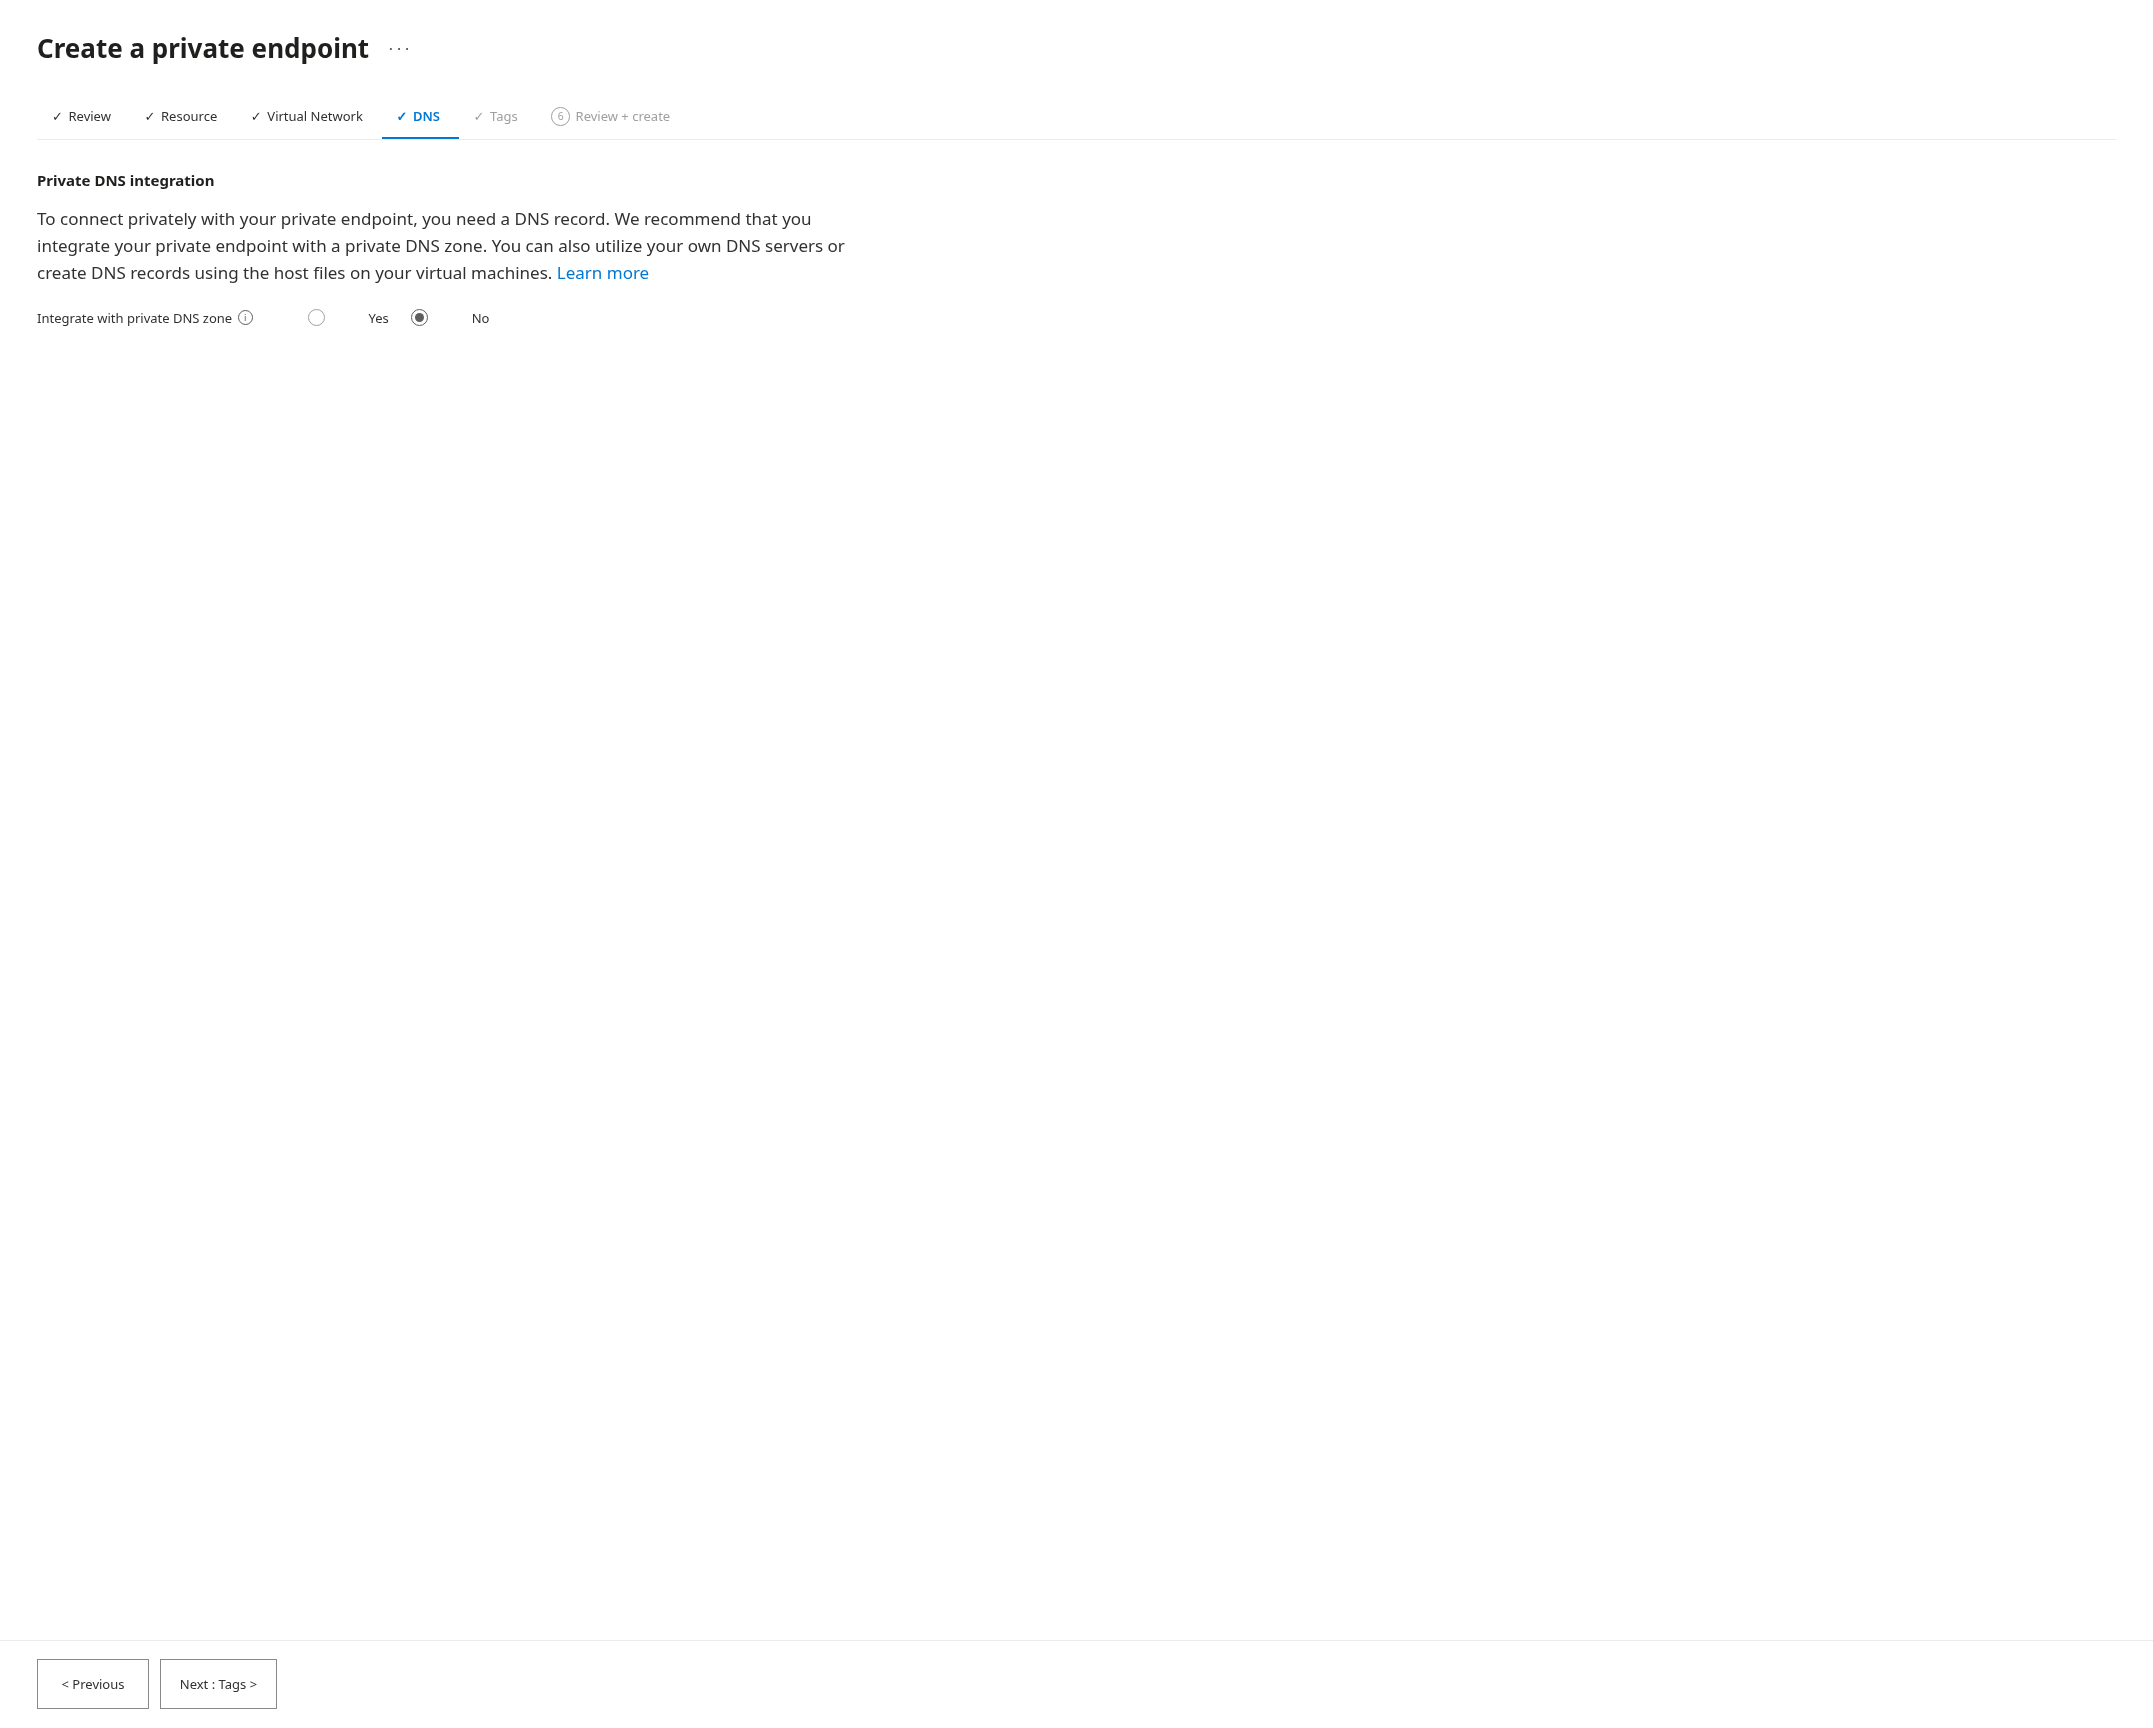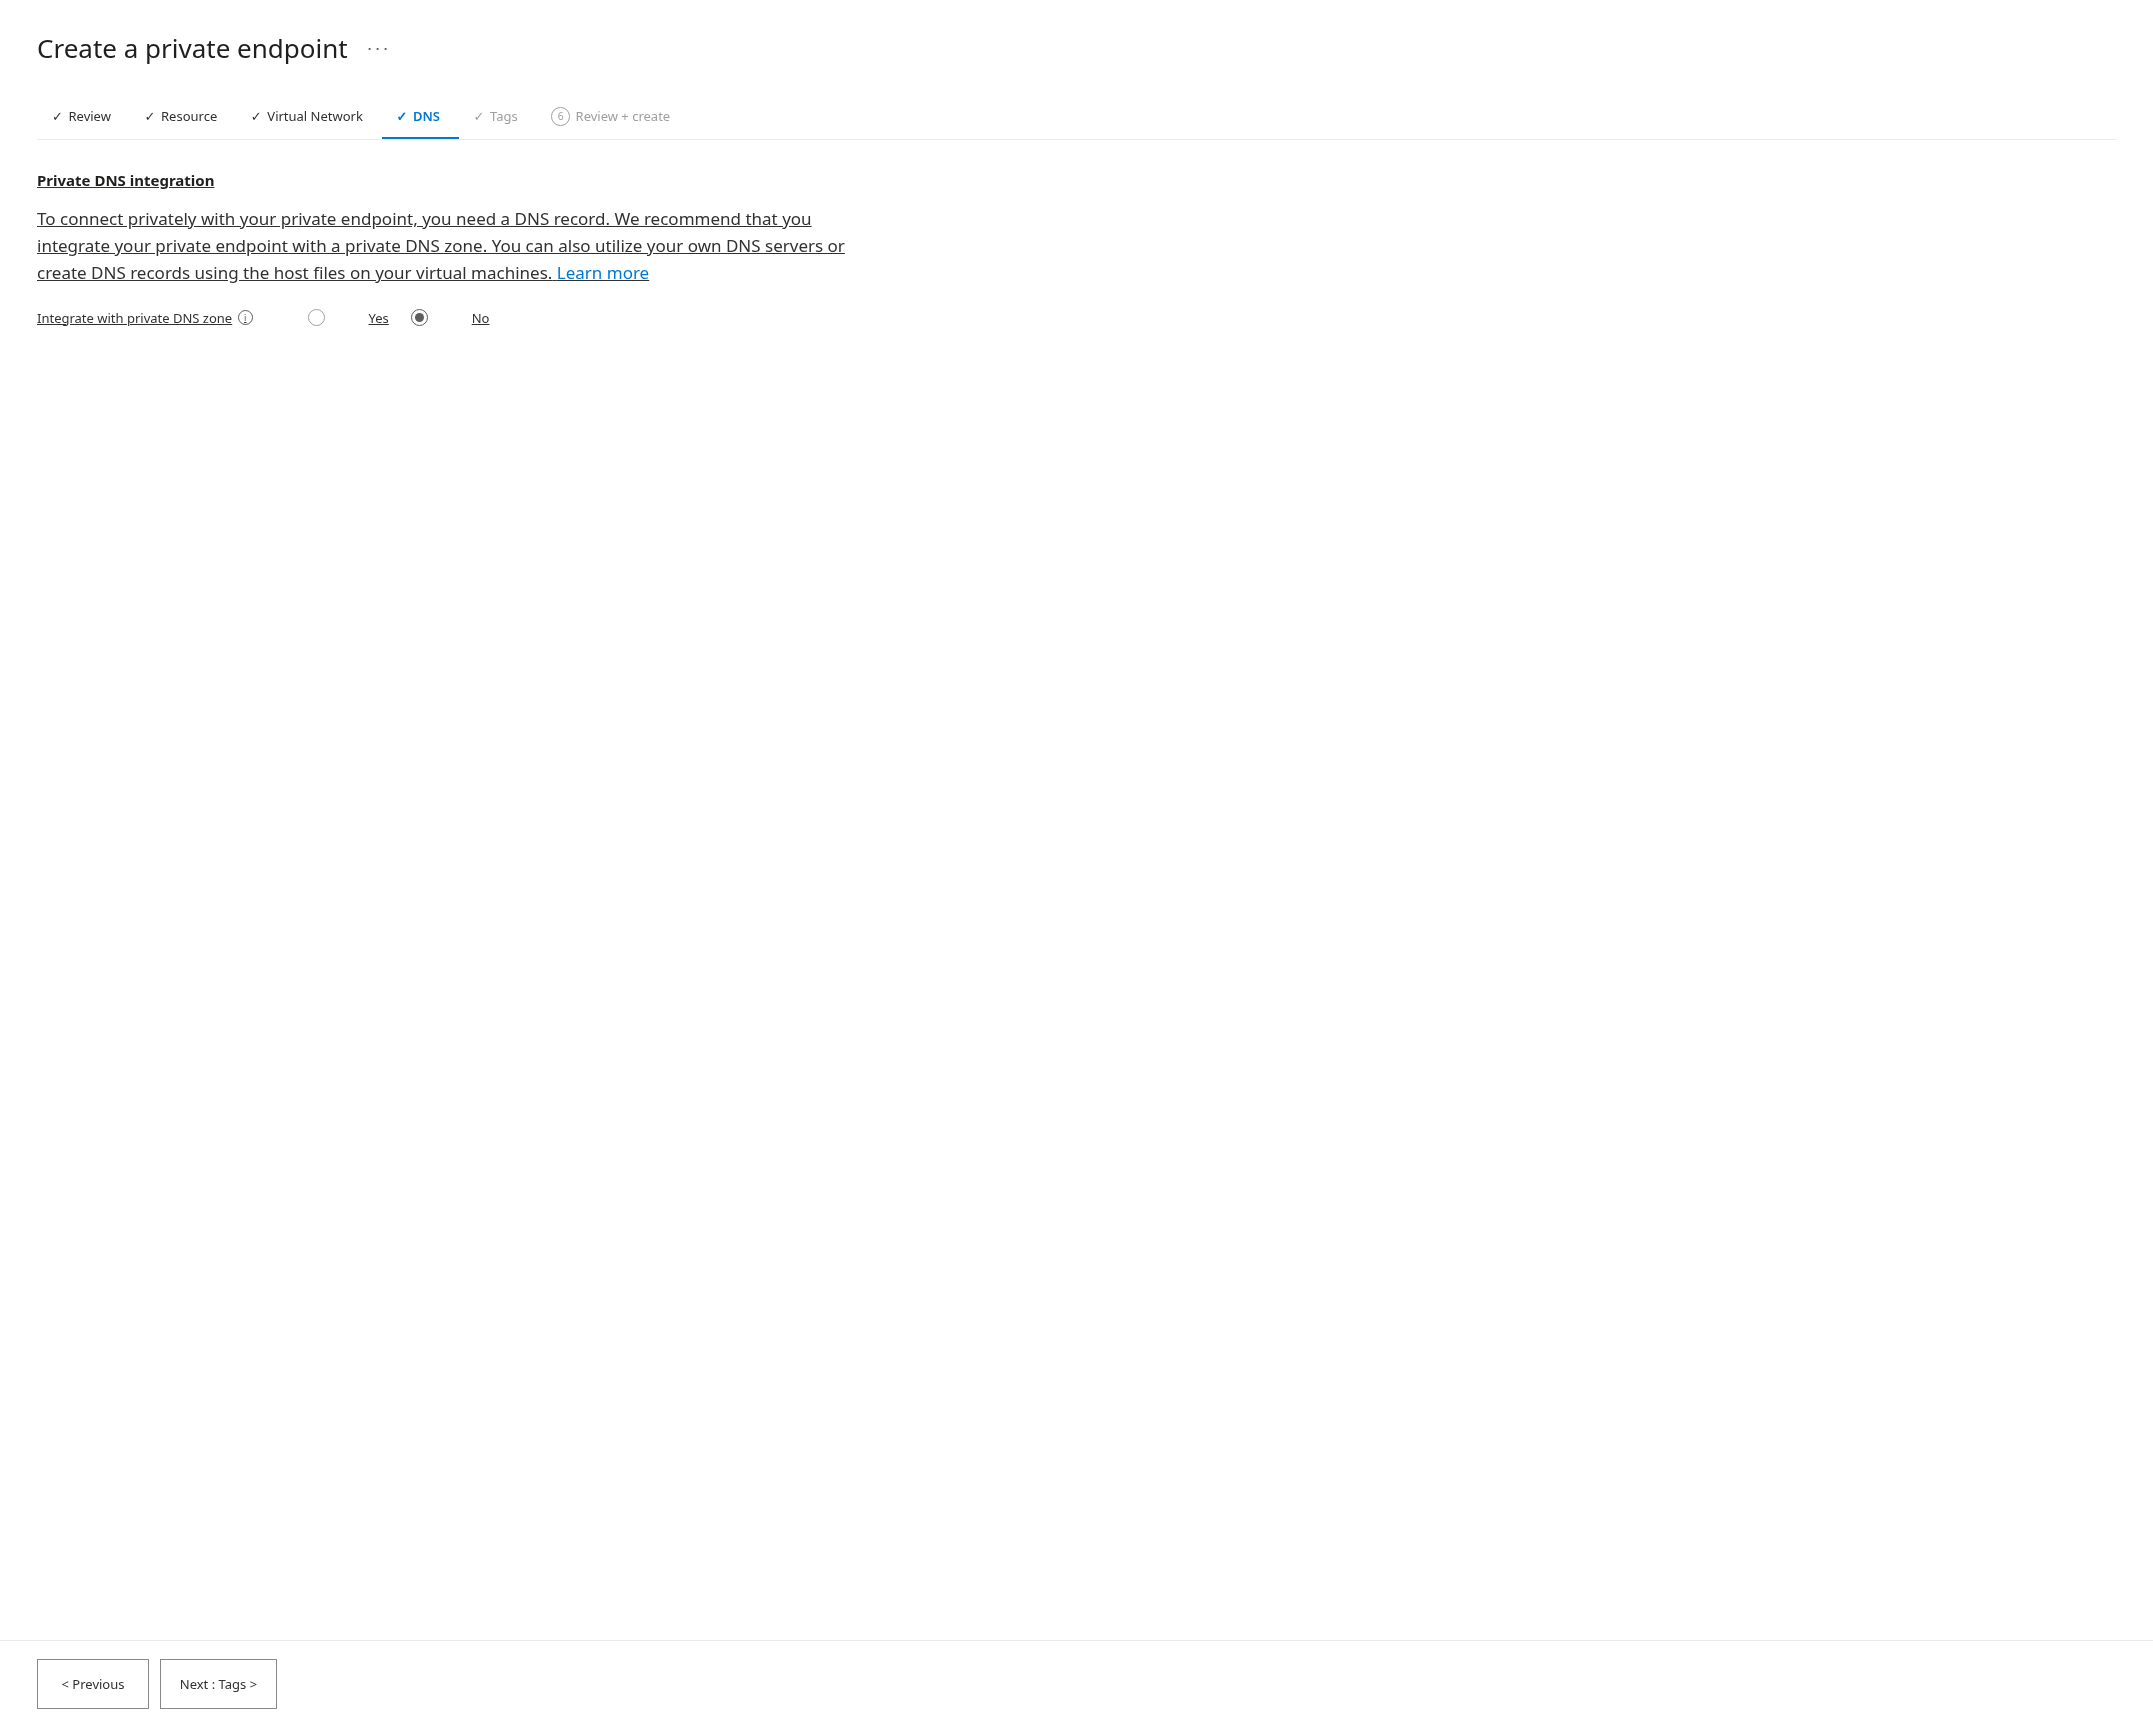--- a/index.html
+++ b/index.html
@@ -27,21 +27,21 @@
 
     .page-title-row {
       display: flex;
       align-items: center;
       gap: 11.2px;
       margin-bottom: 30px;
     }
 
     .page-title {
       font-size: 26px;
-      font-weight: 400;
+      font-weight: 700;
       color: #201f1e;
     }
 
     .more-options-btn {
       color: #605e5c;
       font-size: 18.6px;
       cursor: pointer;
       background: none;
       border: none;
       letter-spacing: 1.9px;
@@ -106,21 +106,20 @@
       align-items: center;
       justify-content: center;
       font-size: 10.3px;
       color: #a19f9d;
     }
 
     
     .content-area {
       flex: 1;
       max-width: 839px;
-      text-decoration: underline;
     }
 
     .section-title {
       font-size: 15px;
       font-weight: 700;
       color: #201f1e;
       margin-bottom: 15px;
     }
 
     .description-text {

